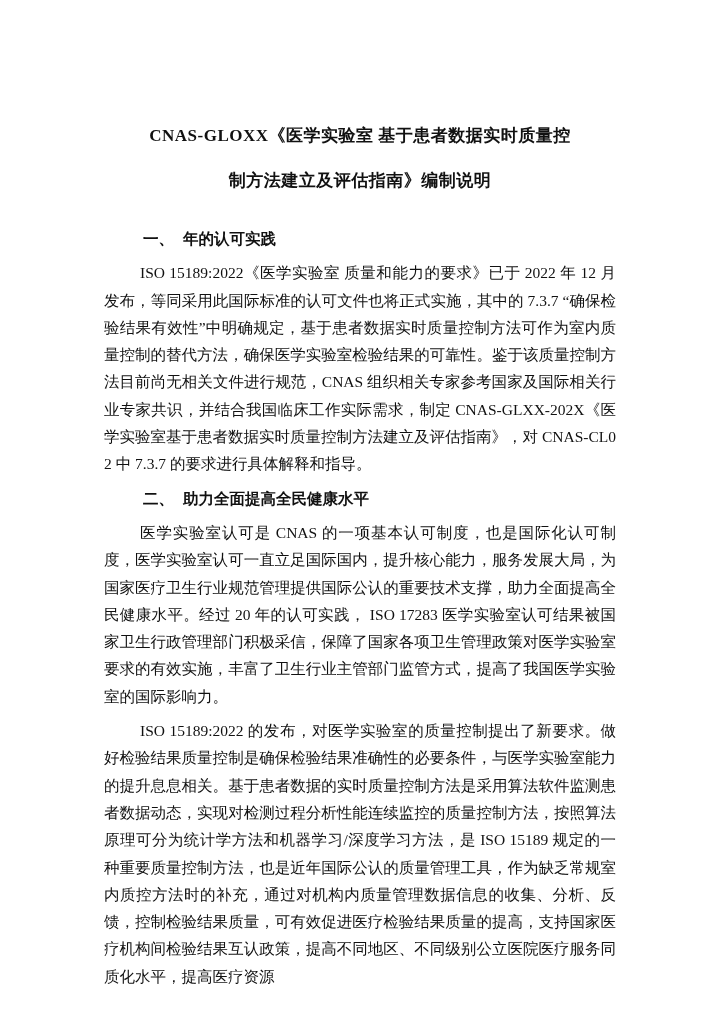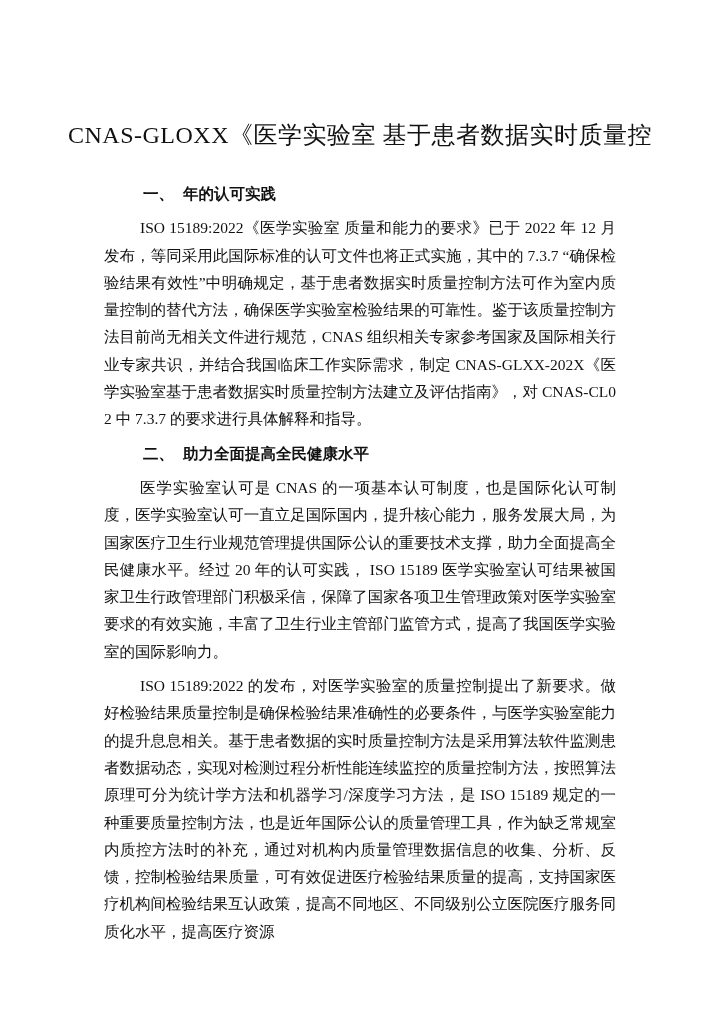--- a/index.html
+++ b/index.html
@@ -17,23 +17,23 @@
     padding-top: 113px;
     overflow: hidden;
     color: #111111;
     font-family: "Liberation Serif", "DejaVu Serif", serif;
   }
   .doc-title {
     width: 640px;
     margin: 0 auto;
   }
   .title-line {
-    font-size: 24px;
+    font-size: 17px;
     line-height: 45px;
-    font-weight: normal;
+    font-weight: bold;
     text-align: center;
     white-space: nowrap;
     letter-spacing: 0.5px;
     font-family: "Liberation Serif", "DejaVu Serif", serif;
   }
   .content {
     width: 526px;
     margin: 22px auto 0 auto;
   }
   .heading {
@@ -56,32 +56,33 @@
     font-family: "Liberation Serif", "DejaVu Serif", serif;
   }
 </style>
 </head>
 <body>
 
 <div class="page">
 
   <div class="doc-title">
     <div class="title-line">CNAS-GLOXX《医学实验室 基于患者数据实时质量控</div>
+    <div class="title-line">制方法建立及评估指南》编制说明</div>
   </div>
 
   <div class="content">
 
     <div class="heading">
       <span class="heading-num">一、</span><span class="heading-text">年的认可实践</span>
     </div>
 
     <p class="para">ISO 15189:2022《医学实验室 质量和能力的要求》已于 2022 年 12 月发布，等同采用此国际标准的认可文件也将正式实施，其中的 7.3.7 “确保检验结果有效性”中明确规定，基于患者数据实时质量控制方法可作为室内质量控制的替代方法，确保医学实验室检验结果的可靠性。鉴于该质量控制方法目前尚无相关文件进行规范，CNAS 组织相关专家参考国家及国际相关行业专家共识，并结合我国临床工作实际需求，制定 CNAS-GLXX-202X《医学实验室基于患者数据实时质量控制方法建立及评估指南》，对 CNAS-CL02 中 7.3.7 的要求进行具体解释和指导。</p>
 
     <div class="heading">
       <span class="heading-num">二、</span><span class="heading-text">助力全面提高全民健康水平</span>
     </div>
 
-    <p class="para">医学实验室认可是 CNAS 的一项基本认可制度，也是国际化认可制度，医学实验室认可一直立足国际国内，提升核心能力，服务发展大局，为国家医疗卫生行业规范管理提供国际公认的重要技术支撑，助力全面提高全民健康水平。经过 20 年的认可实践， ISO 15189 医学实验室认可结果被国家卫生行政管理部门积极采信，保障了国家各项卫生管理政策对医学实验室要求的有效实施，丰富了卫生行业主管部门监管方式，提高了我国医学实验室的国际影响力。</p>
+    <p class="para">医学实验室认可是 CNAS 的一项基本认可制度，也是国际化认可制度，医学实验室认可一直立足国际国内，提升核心能力，服务发展大局，为国家医疗卫生行业规范管理提供国际公认的重要技术支撑，助力全面提高全民健康水平。经过 20 年的认可实践， ISO 17283 医学实验室认可结果被国家卫生行政管理部门积极采信，保障了国家各项卫生管理政策对医学实验室要求的有效实施，丰富了卫生行业主管部门监管方式，提高了我国医学实验室的国际影响力。</p>
 
     <p class="para">ISO 15189:2022 的发布，对医学实验室的质量控制提出了新要求。做好检验结果质量控制是确保检验结果准确性的必要条件，与医学实验室能力的提升息息相关。基于患者数据的实时质量控制方法是采用算法软件监测患者数据动态，实现对检测过程分析性能连续监控的质量控制方法，按照算法原理可分为统计学方法和机器学习/深度学习方法，是 ISO 15189 规定的一种重要质量控制方法，也是近年国际公认的质量管理工具，作为缺乏常规室内质控方法时的补充，通过对机构内质量管理数据信息的收集、分析、反馈，控制检验结果质量，可有效促进医疗检验结果质量的提高，支持国家医疗机构间检验结果互认政策，提高不同地区、不同级别公立医院医疗服务同质化水平，提高医疗资源</p>
 
   </div>
 </div>
 
 </body></html>

